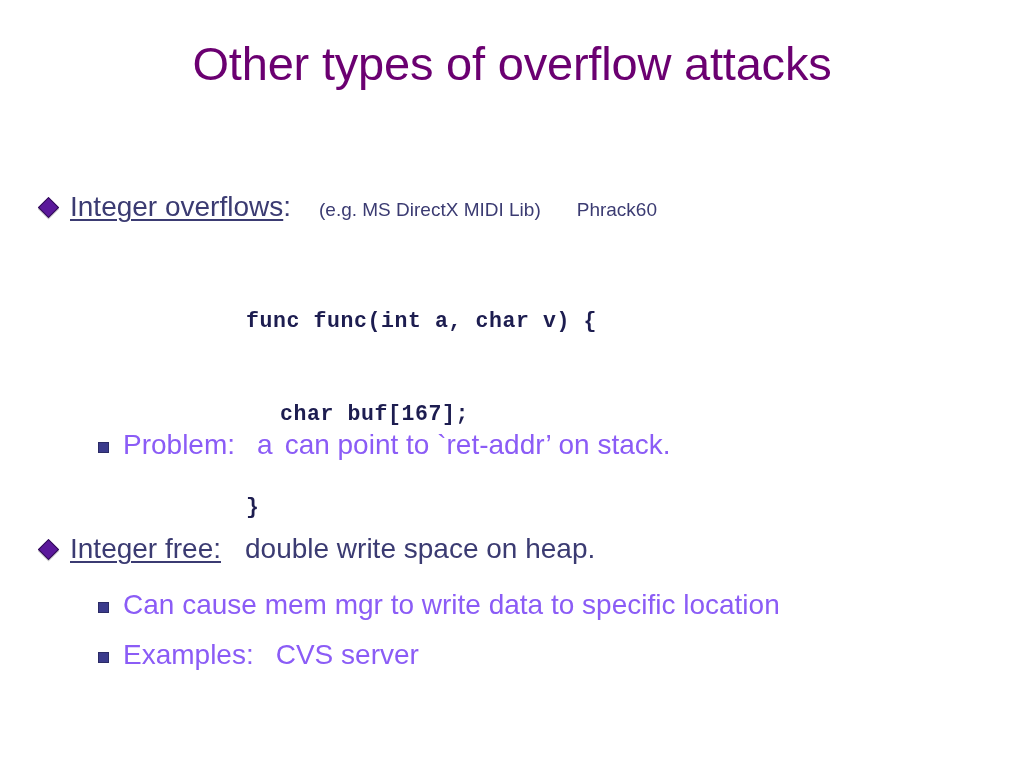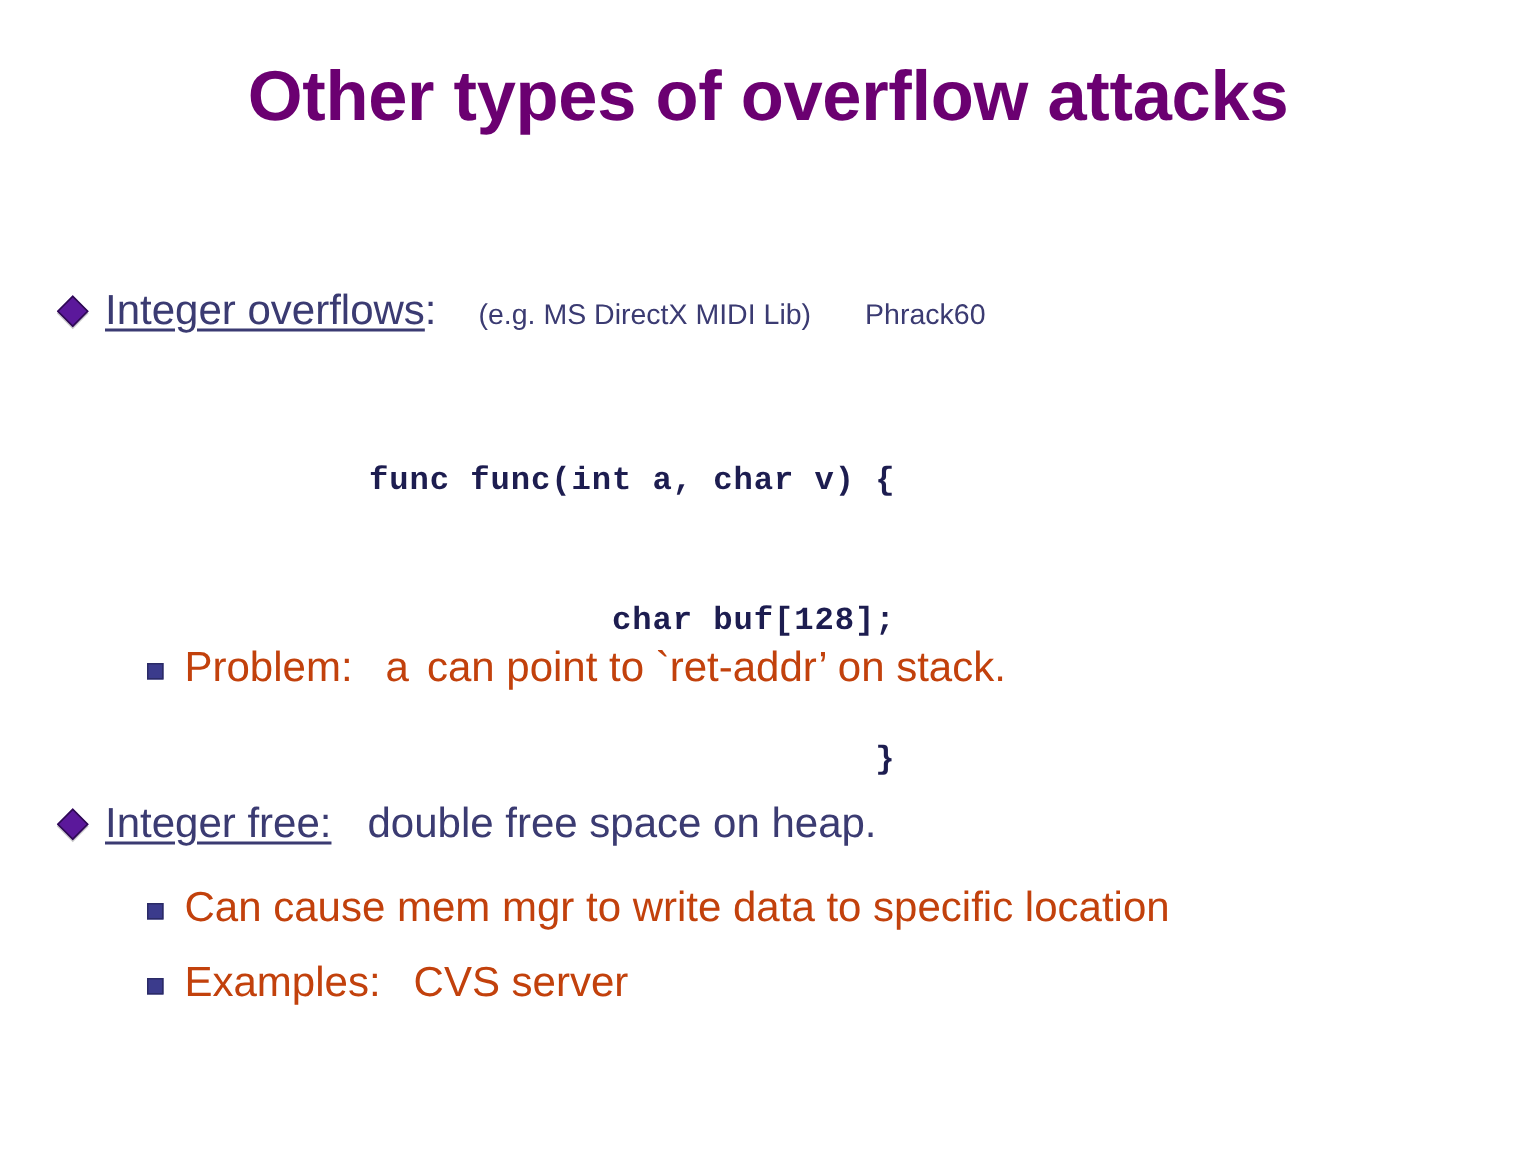--- a/index.html
+++ b/index.html
@@ -24,34 +24,33 @@
   
   .slide-title {
     position: absolute;
     left: 0;
     top: 38px;
     width: 1024px;
     text-align: center;
     color: #6B0071;
     font-family: "Liberation Sans", sans-serif;
     font-size: 47px;
-    font-weight: 700;
+    font-weight: 400;
     letter-spacing: -0.2px;
     line-height: 1.1;
     white-space: nowrap;
   }
 
   
   .body-area {
     position: absolute;
     left: 0;
     top: 170px;
     width: 1024px;
     height: 590px;
-    text-align: right;
   }
 
   
   .lvl1 {
     position: absolute;
     left: 40px;
     display: flex;
     align-items: flex-start;
     white-space: nowrap;
   }
@@ -125,21 +124,21 @@
     width: 11px;
     height: 11px;
     flex: 0 0 11px;
     margin-top: 14px;
     margin-right: 14px;
     background: #3B3B8C;
     border: 1px solid #2B2B66;
     box-sizing: border-box;
   }
   .lvl2-text {
-    color: #c2410c;
+    color: #8b5cf6;
     font-size: 28px;
     line-height: 34px;
     font-family: "Liberation Sans", sans-serif;
   }
   .gap-sm { display: inline-block; width: 12px; }
   .gap-md { display: inline-block; width: 22px; }
 </style>
 </head>
 <body>
 
@@ -151,35 +150,35 @@
 
     <div class="lvl1" style="top:20px;">
       <span class="diamond-bullet"></span>
       <span class="lvl1-text">
         <span class="underlined">Integer overflows</span><span class="colon-plain">:</span><span class="aside aside-1">(e.g.  MS DirectX MIDI Lib)</span><span class="aside aside-2">Phrack60</span>
       </span>
     </div>
 
     <div class="code-block">
       <div class="code-line">func func(int a, char v) {</div>
-      <div class="code-line indent">char buf[128];</div>
+      <div class="code-line indent">char buf[167];</div>
       <div class="code-line">}</div>
     </div>
 
     <div class="lvl2" style="top:258px;">
       <span class="square-bullet"></span>
       <span class="lvl2-text">
         <span>Problem:</span><span class="gap-md"></span><span>a</span><span class="gap-sm"></span><span>can point to `ret-addr’ on stack.</span>
       </span>
     </div>
 
     <div class="lvl1" style="top:362px;">
       <span class="diamond-bullet"></span>
       <span class="lvl1-text">
-        <span class="underlined">Integer free:</span><span class="lvl1-rest">double free space on heap.</span>
+        <span class="underlined">Integer free:</span><span class="lvl1-rest">double write space on heap.</span>
       </span>
     </div>
 
     <div class="lvl2" style="top:468px;">
       <span class="square-bullet"></span>
       <span class="lvl2-text">
         <span>Examples:</span><span class="gap-md"></span><span>CVS server</span>
       </span>
     </div>
 

